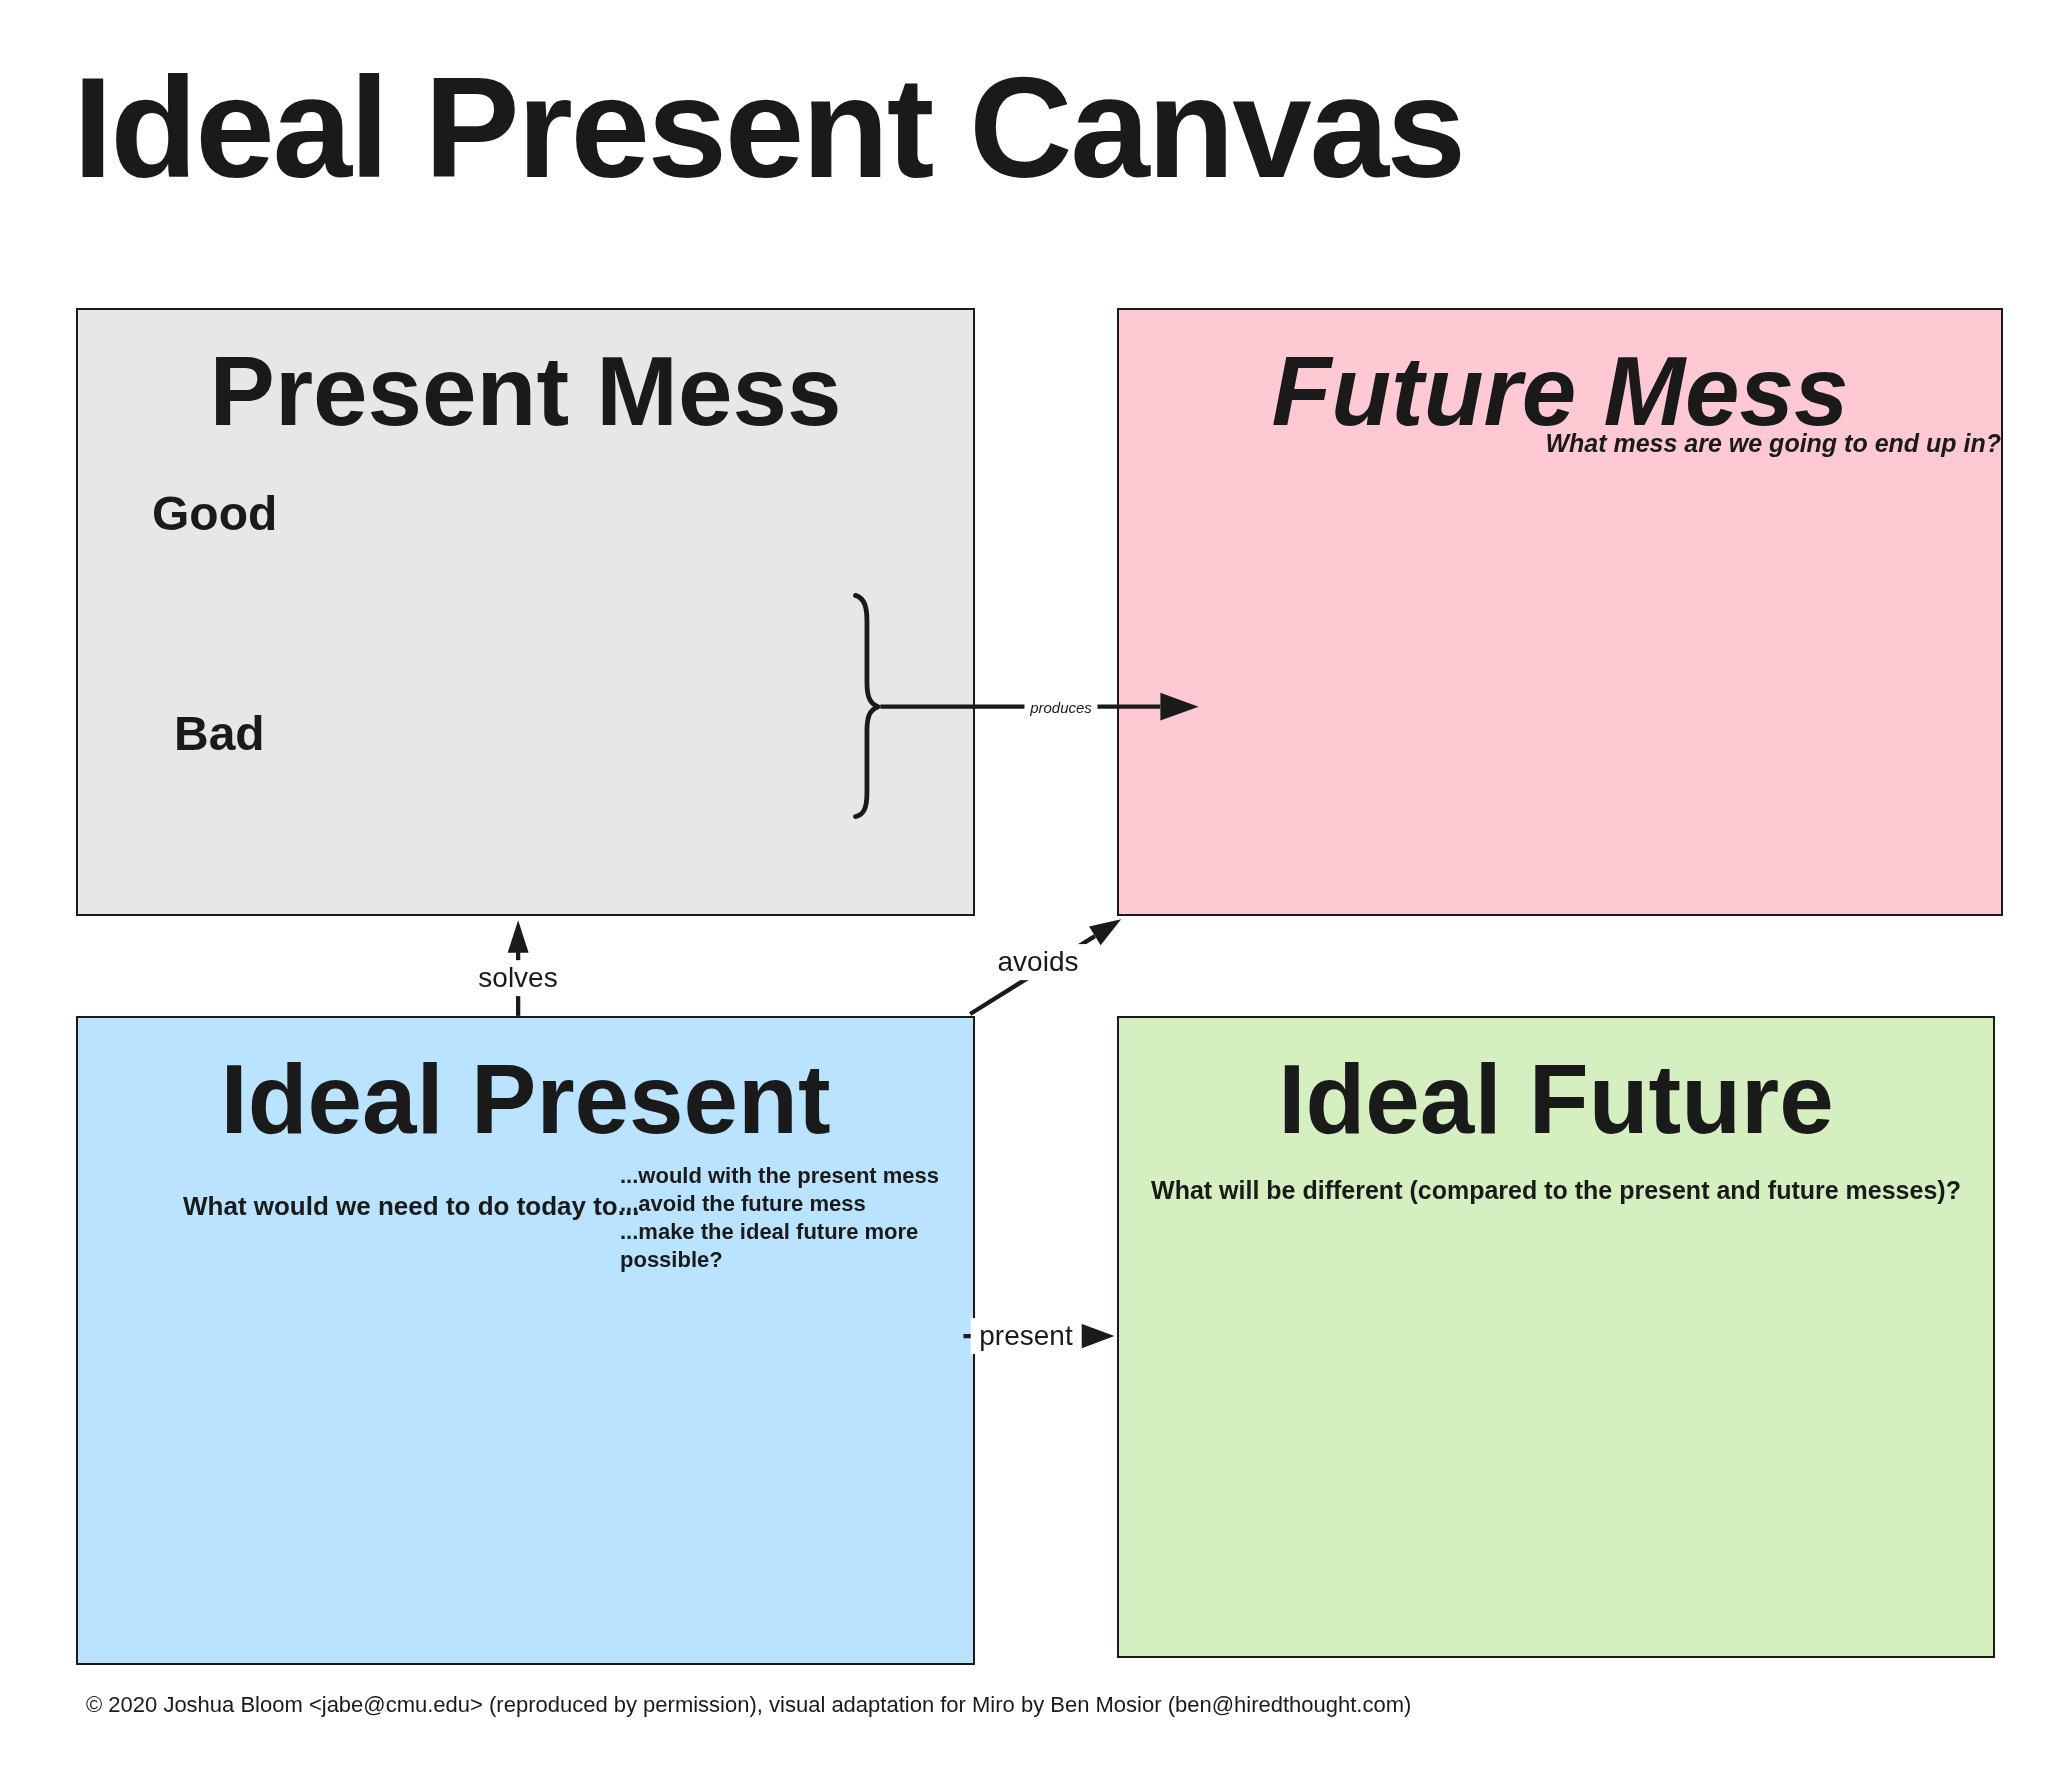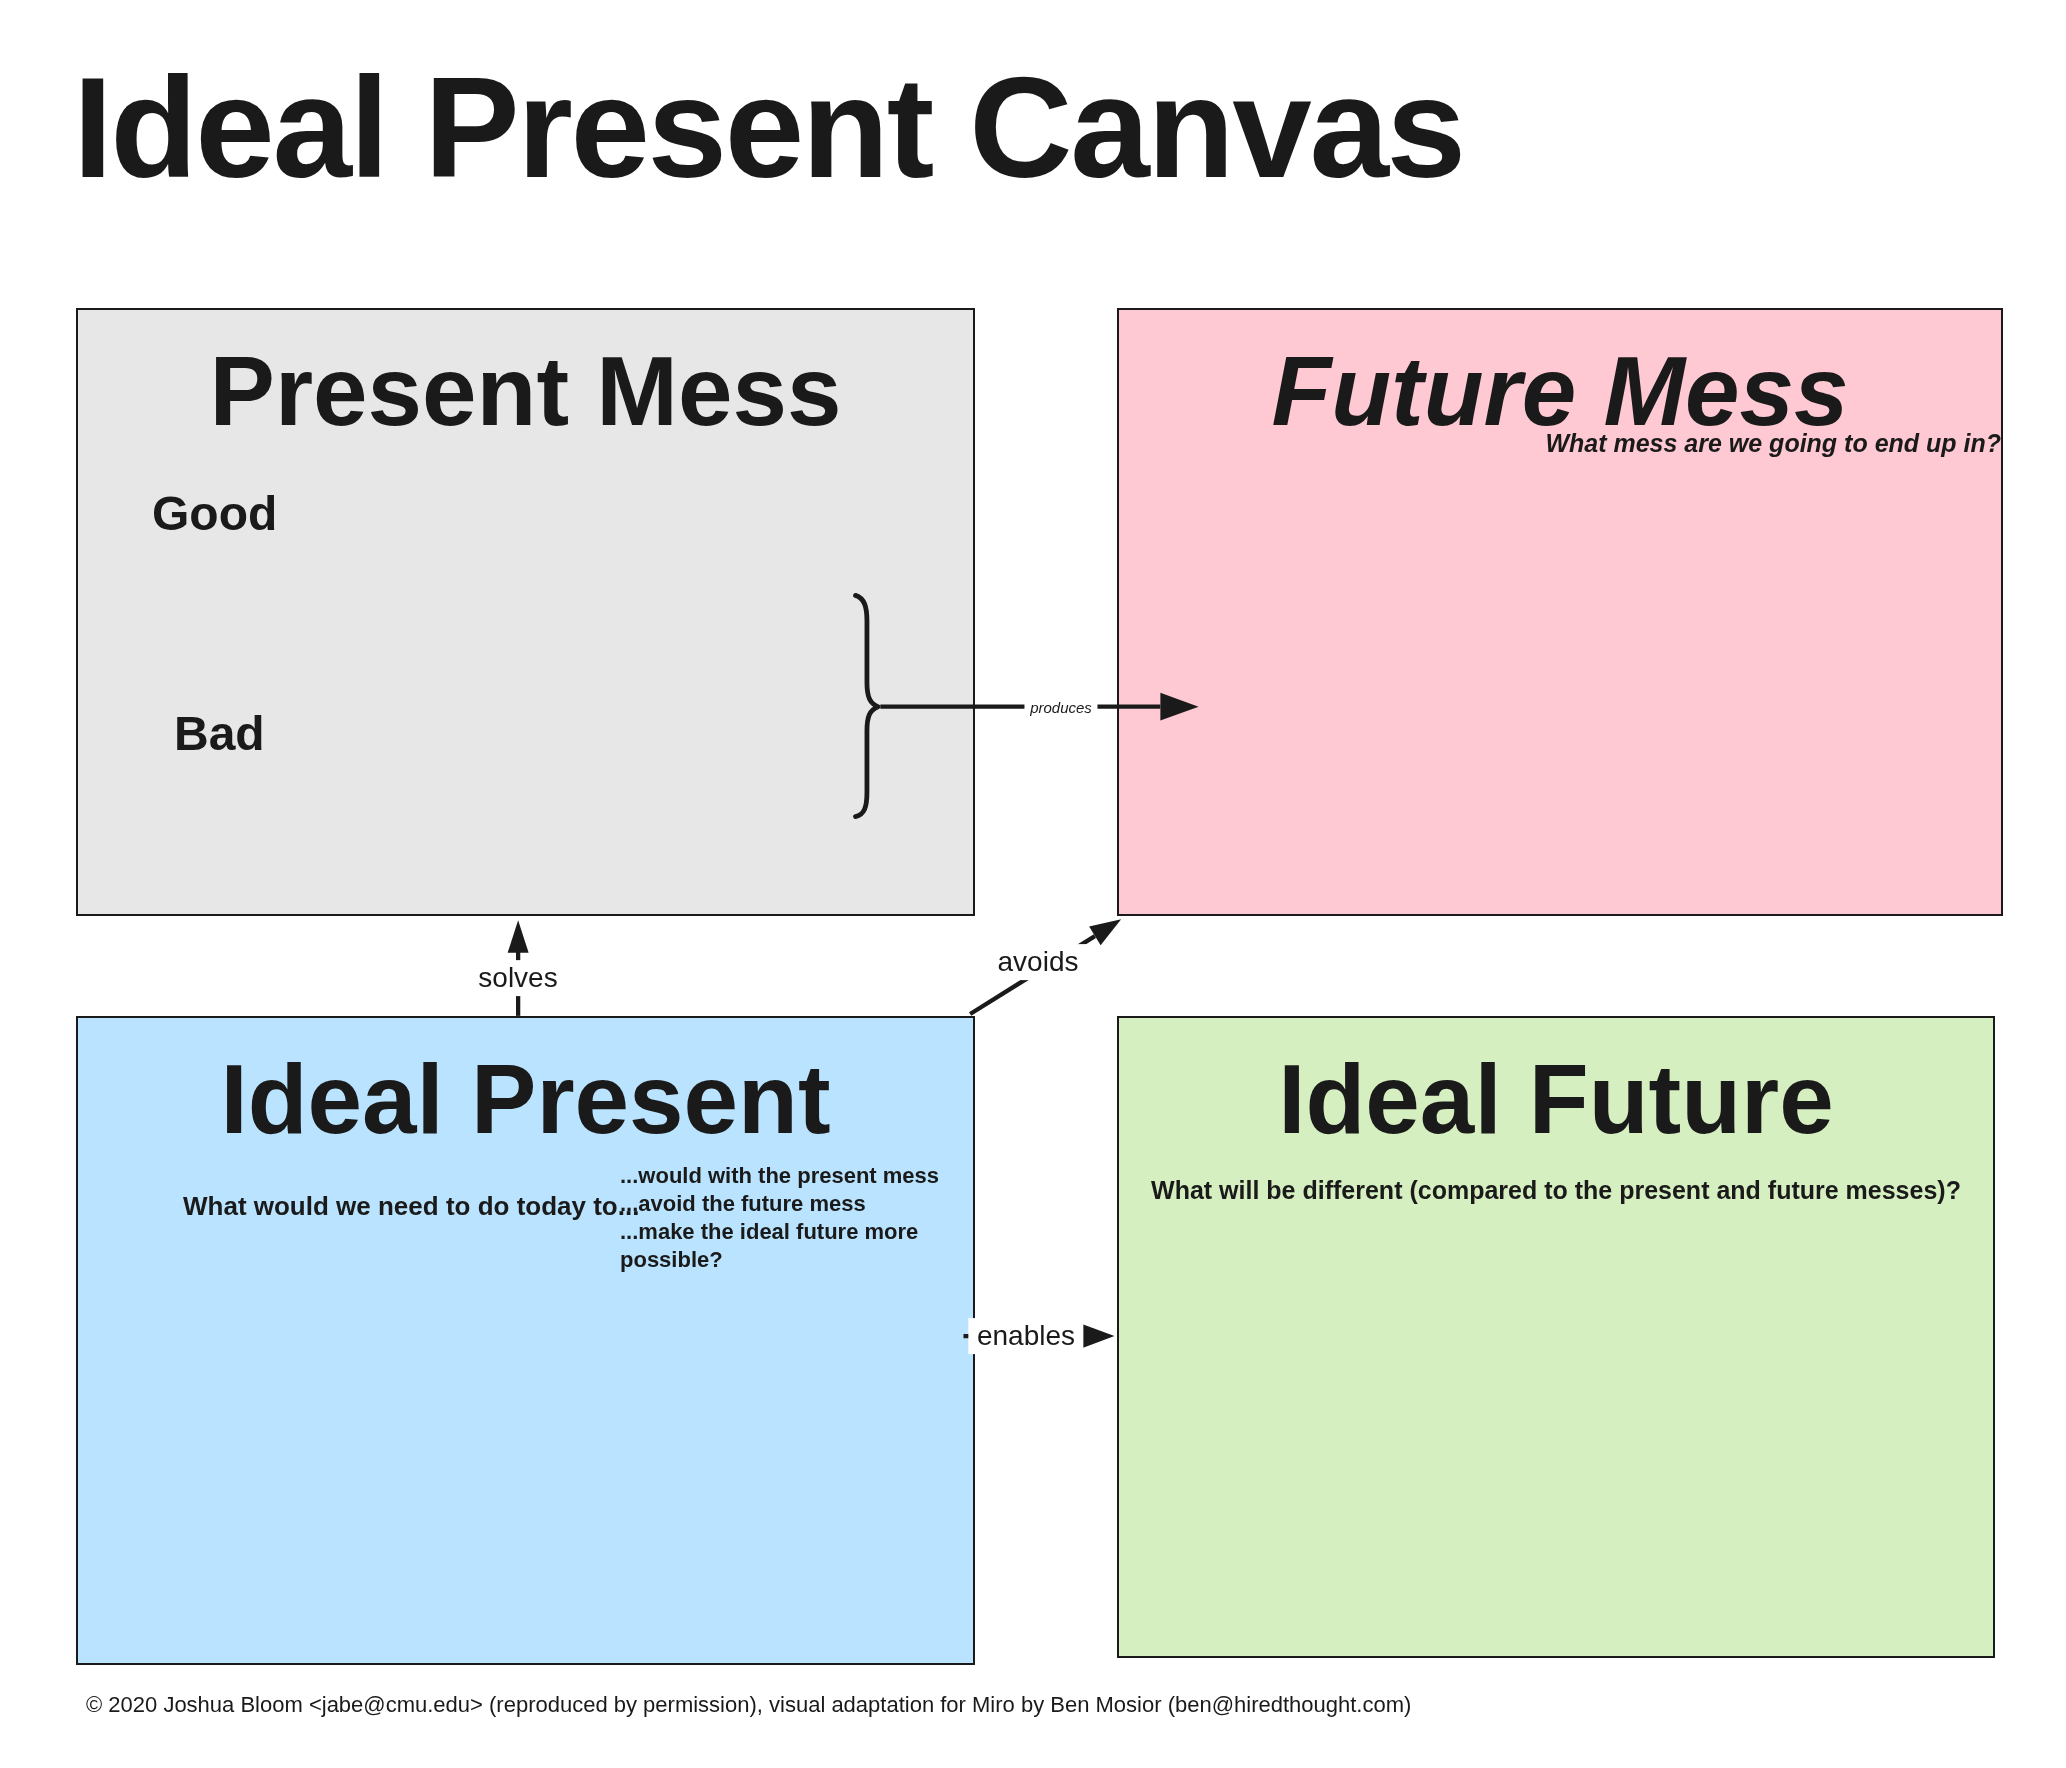--- a/index.html
+++ b/index.html
@@ -146,18 +146,18 @@
     <line x1="2030" y1="2122" x2="2291" y2="1959" stroke-width="9"></line>
     <polygon points="2346,1924 2303,1978 2279,1939"></polygon>
 
     <line x1="2016" y1="2796" x2="2256" y2="2796" stroke-width="9"></line>
     <polygon points="2332,2796 2254,2767 2254,2825"></polygon>
   </svg>
 
   <div class="conn-label small" id="produces-label">produces</div>
   <div class="conn-label" id="solves-label">solves</div>
   <div class="conn-label" id="avoids-label">avoids</div>
-  <div class="conn-label" id="enables-label">enables</div>
+  <div class="conn-label" id="enables-label">present</div>
 
   <div class="footer">© 2020 Joshua Bloom &lt;jabe@cmu.edu&gt; (reproduced by permission), visual adaptation for Miro by Ben Mosior (ben@hiredthought.com)</div>
 
 </div>
 
 
 </body></html>

